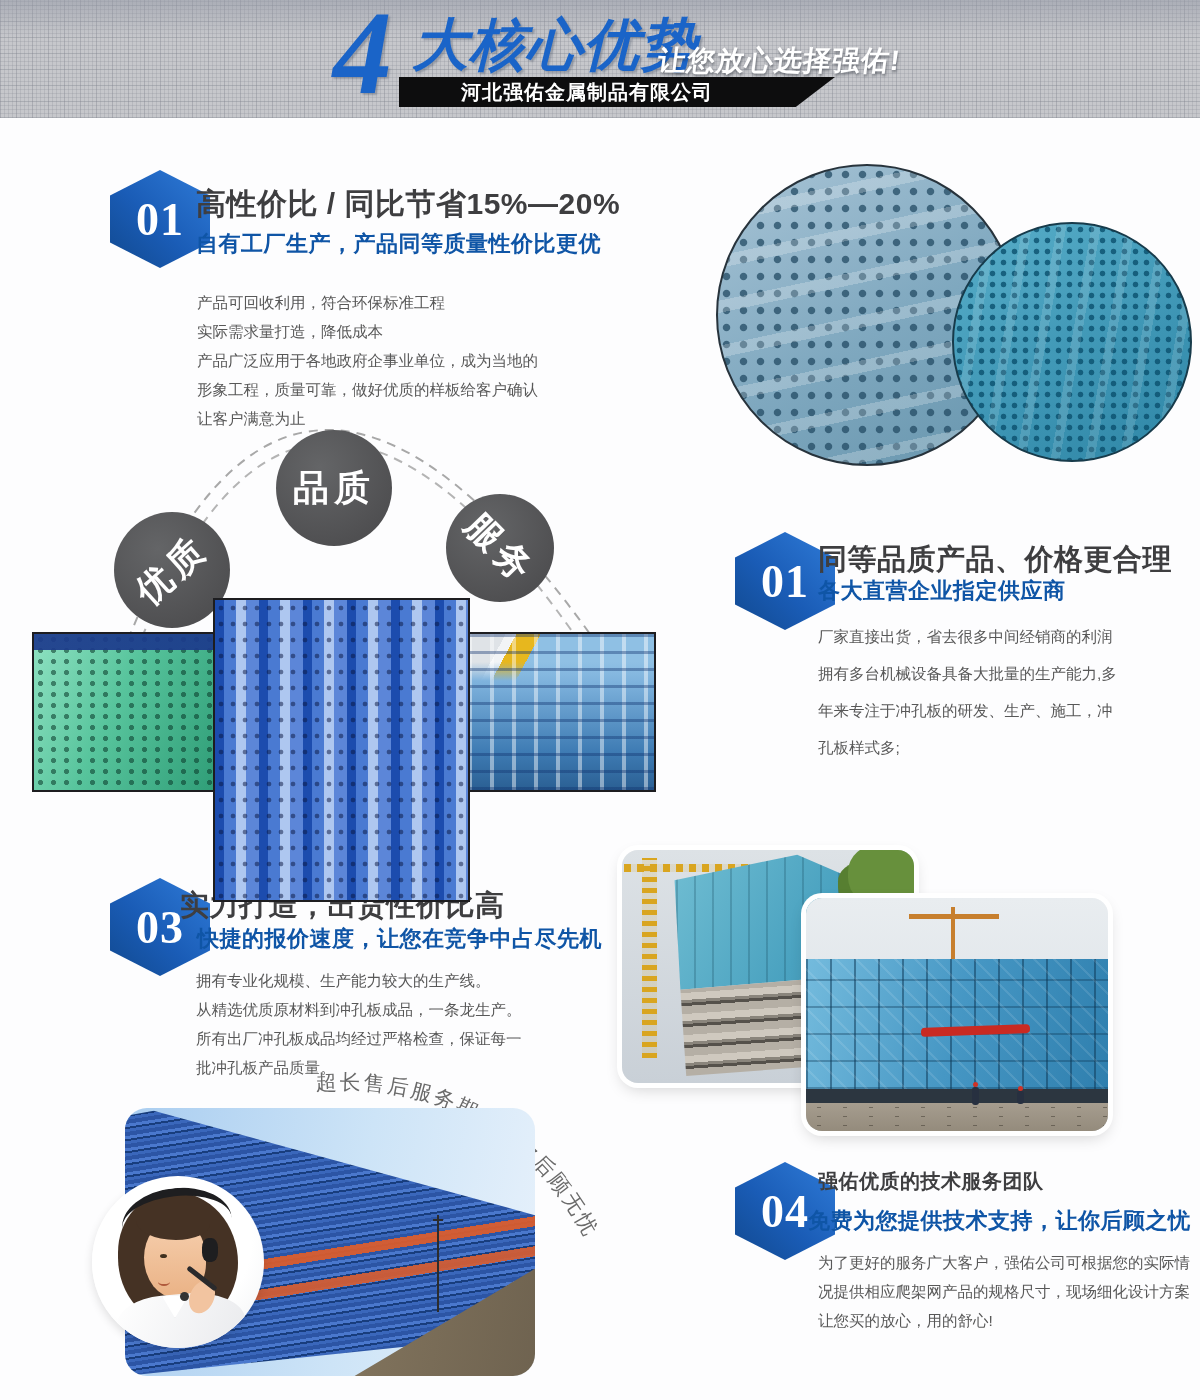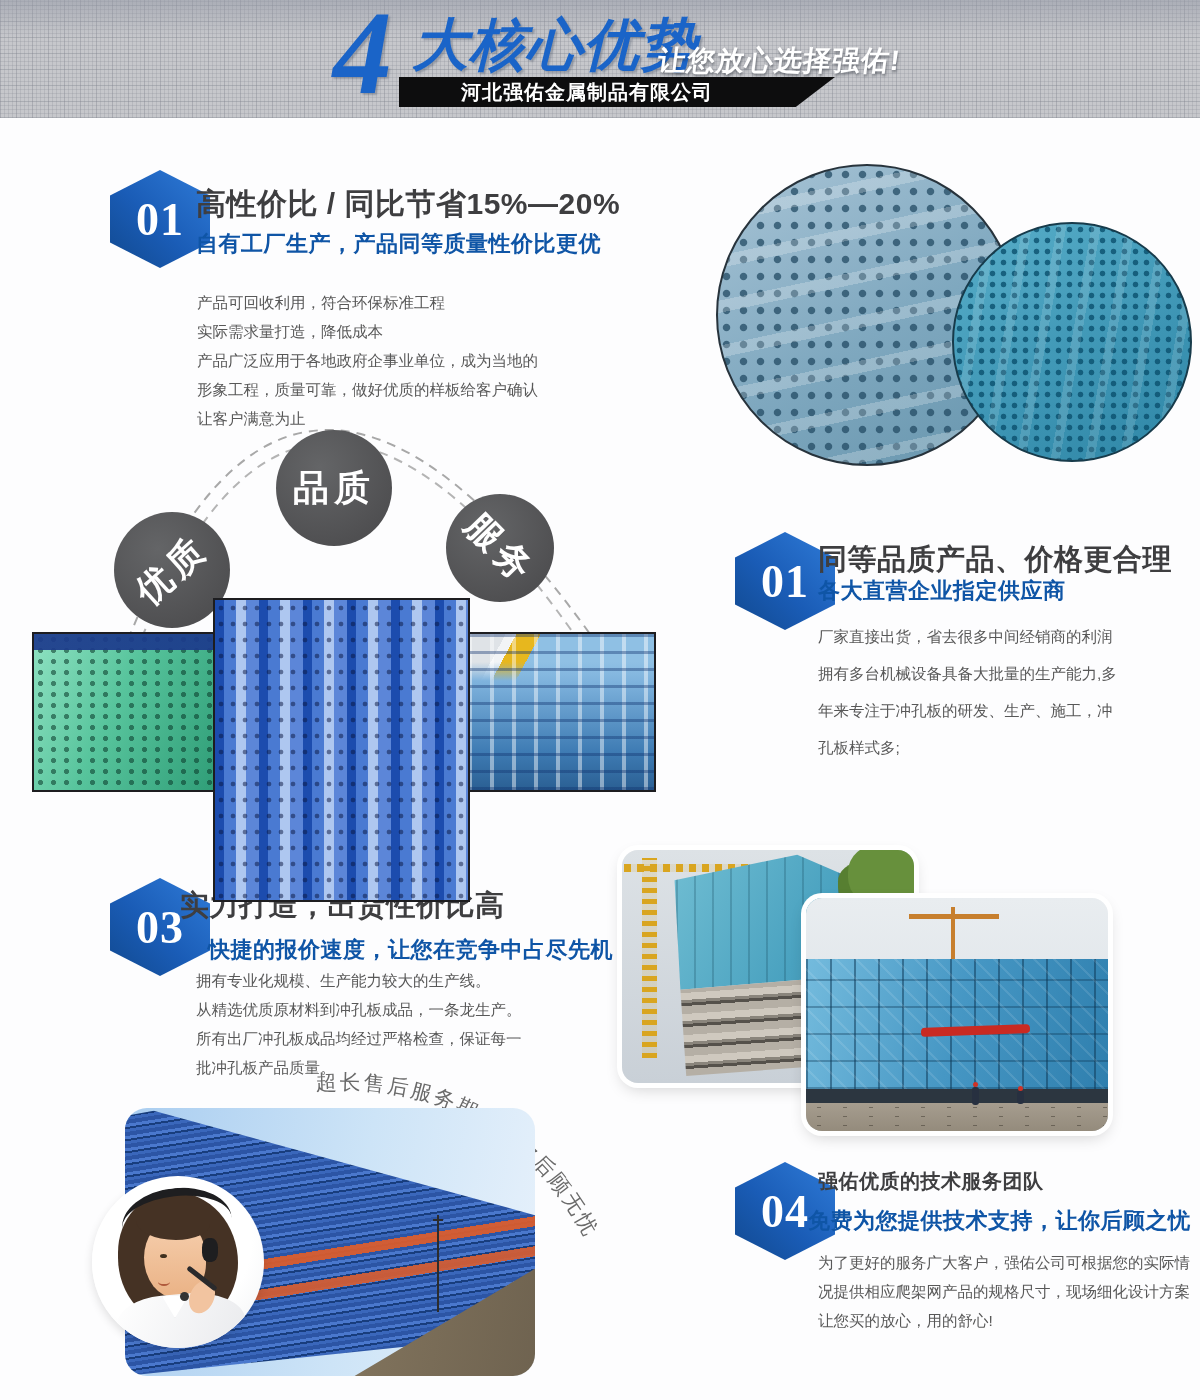--- a/index.html
+++ b/index.html
@@ -212,21 +212,21 @@
   <div class="sub" style="left:818px;top:576px;text-align:center;">各大直营企业指定供应商</div>
   <div class="body-txt lh37" style="left:818px;top:618px;width:395px;">厂家直接出货，省去很多中间经销商的利润
 拥有多台机械设备具备大批量的生产能力,多
 年来专注于冲孔板的研发、生产、施工，冲
 孔板样式多;</div>
 
   <div class="hex" style="left:110px;top:878px;">
     <span>03</span>
   </div>
   <div class="t-serif" style="left:180px;top:886px;">实力打造，出货性价比高</div>
-  <div class="sub" style="left:208px;top:924px;margin-top:11px;">快捷的报价速度，让您在竞争中占尽先机</div>
+  <div class="sub" style="left:197px;top:924px;">快捷的报价速度，让您在竞争中占尽先机</div>
   <div class="body-txt lh29" style="left:196px;top:966px;width:460px;">拥有专业化规模、生产能力较大的生产线。
 从精选优质原材料到冲孔板成品，一条龙生产。
 所有出厂冲孔板成品均经过严格检查，保证每一
 批冲孔板产品质量。</div>
 
   <div class="ph-round ph-back">
     <div class="crane-tower"></div>
     <div class="crane-jib"></div>
     <div class="bld-mesh"></div>
     <div class="bld-floors"></div>

